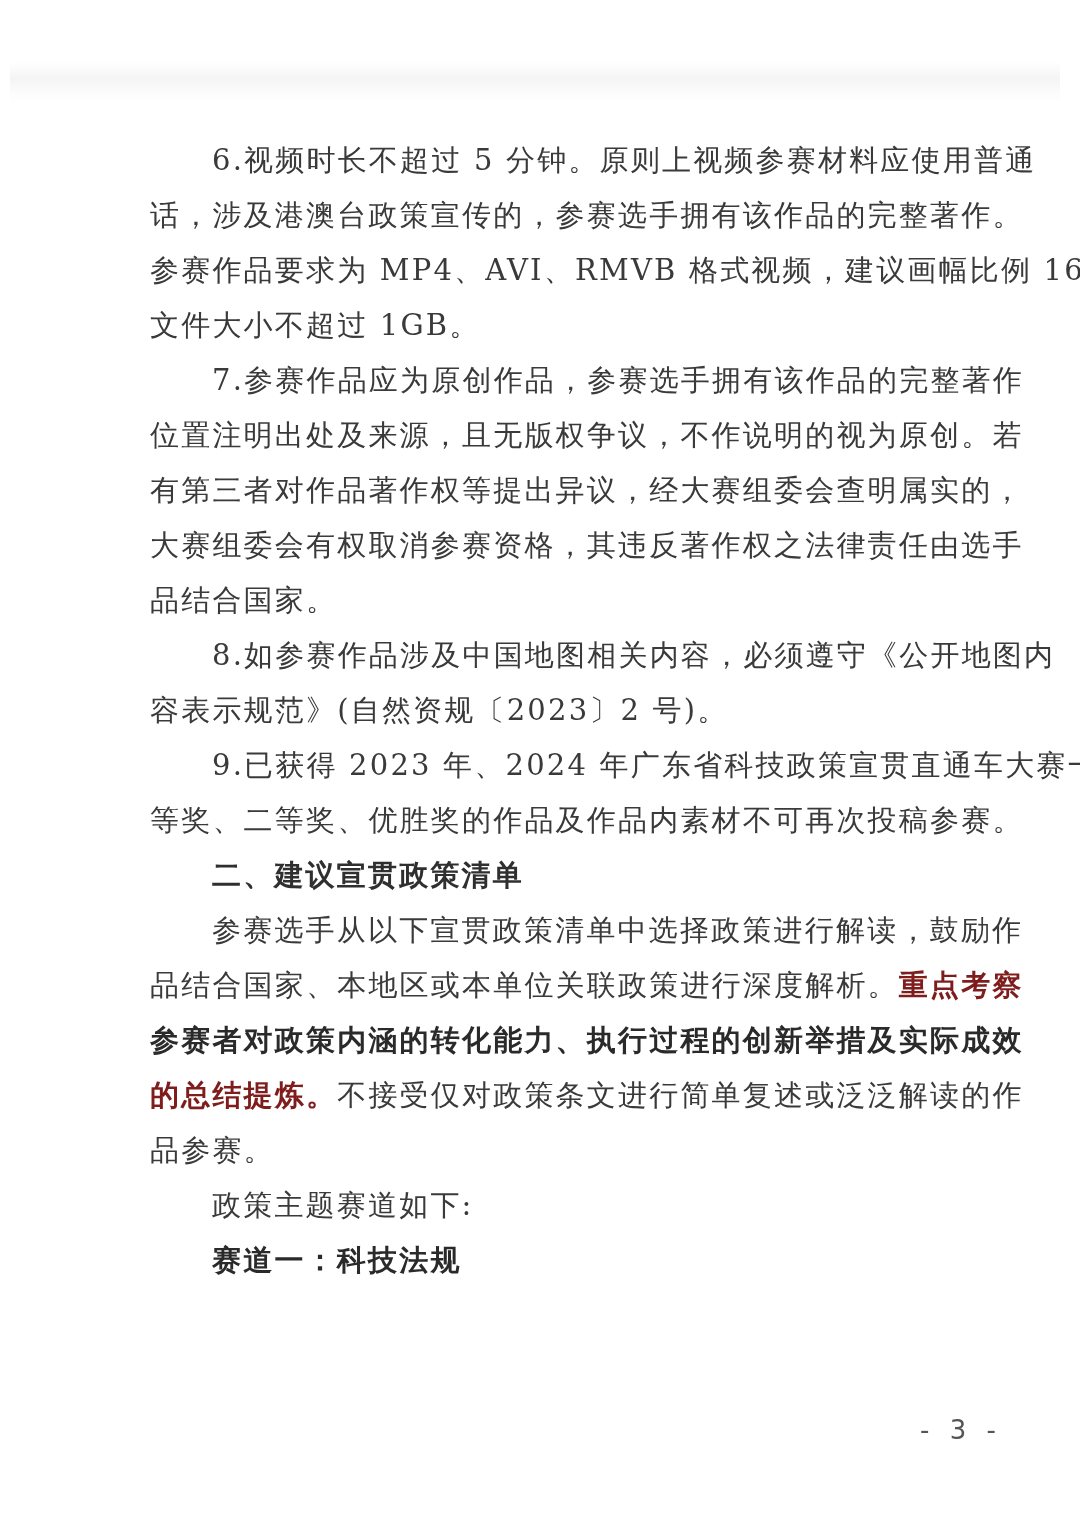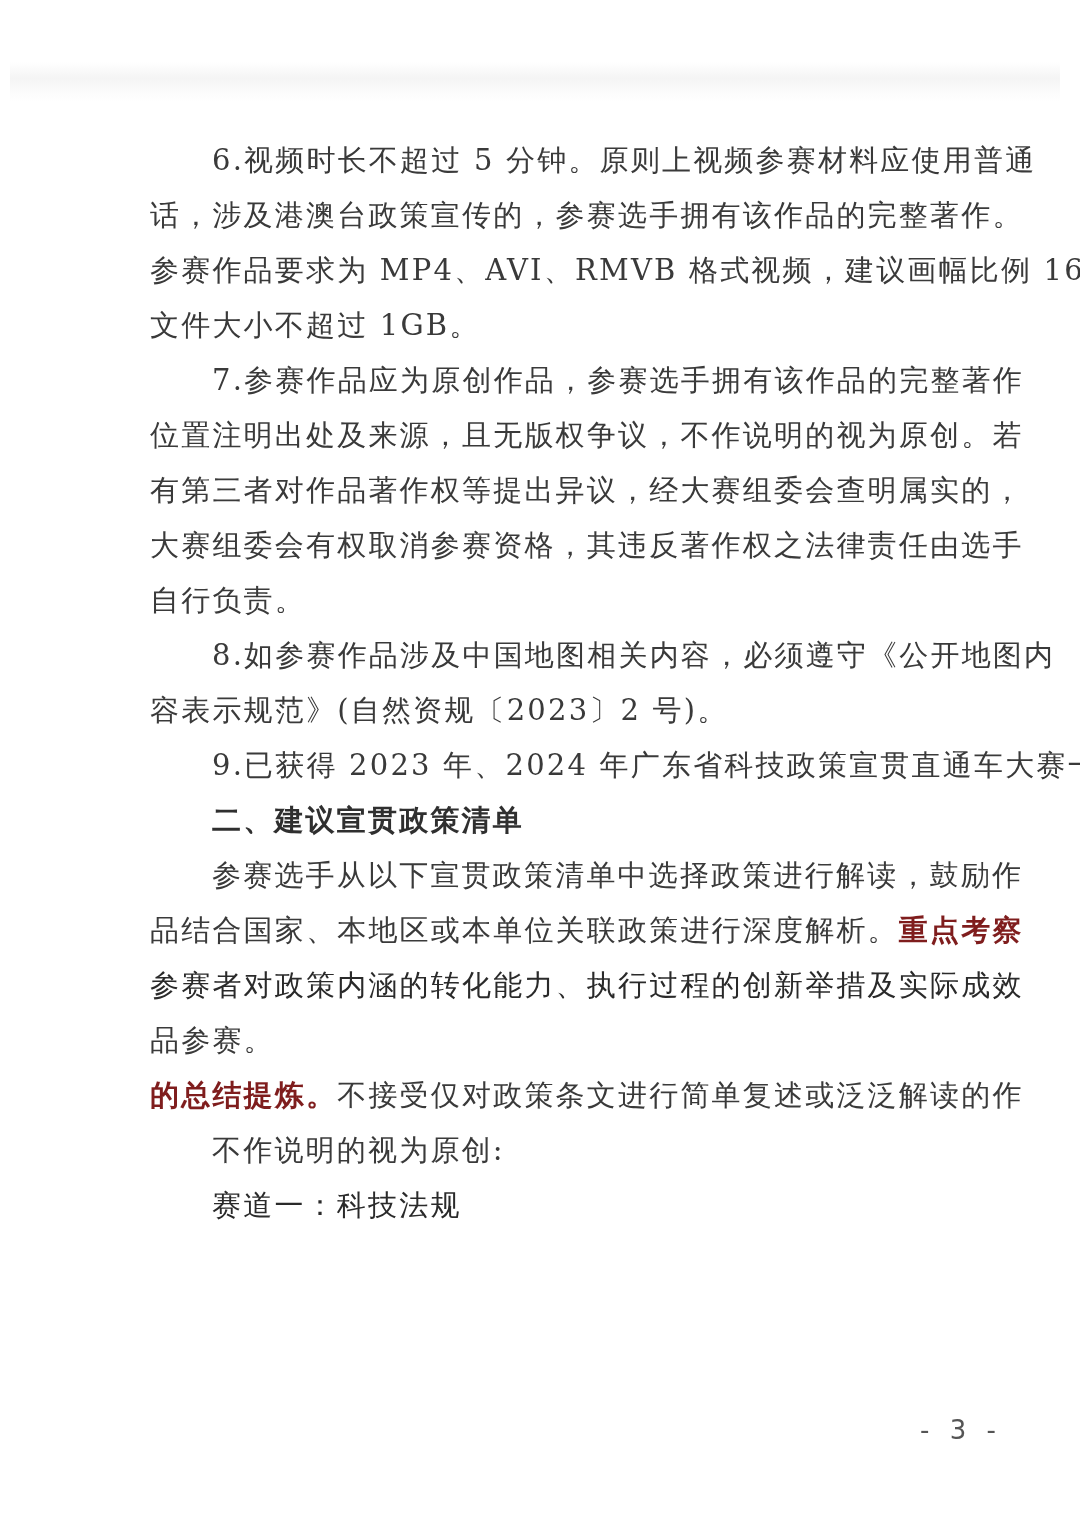--- a/index.html
+++ b/index.html
@@ -38,21 +38,21 @@
       text-align: justify;
       text-align-last: justify;
     }
     .line.last {
       text-align-last: left;
     }
     .indent {
       padding-left: 62px;
     }
     .bold {
-      font-weight: normal;
+      font-weight: bold;
       color: #2a2a2a;
     }
     .strong-span {
       font-weight: bold;
       color: #7f1d1d;
     }
     .heading {
       font-family: Liberation Sans, sans-serif;
       font-weight: bold;
       color: #2f2f2f;
@@ -79,39 +79,40 @@
     <div class="line">话，涉及港澳台政策宣传的，参赛选手拥有该作品的完整著作。</div>
     <div class="line">参赛作品要求为 MP4、AVI、RMVB 格式视频，建议画幅比例 16:9，</div>
     <div class="line last">文件大小不超过 1GB。</div>
   </div>
 
   <div>
     <div class="line indent">7.参赛作品应为原创作品，参赛选手拥有该作品的完整著作</div>
     <div class="line">位置注明出处及来源，且无版权争议，不作说明的视为原创。若</div>
     <div class="line">有第三者对作品著作权等提出异议，经大赛组委会查明属实的，</div>
     <div class="line">大赛组委会有权取消参赛资格，其违反著作权之法律责任由选手</div>
-    <div class="line last">自行负责。</div>
+    <div class="line last">品结合国家。</div>
   </div>
 
   <div>
     <div class="line indent">8.如参赛作品涉及中国地图相关内容，必须遵守《公开地图内</div>
     <div class="line last">容表示规范》(自然资规〔2023〕2 号)。</div>
   </div>
 
   <div>
     <div class="line indent">9.已获得 2023 年、2024 年广东省科技政策宣贯直通车大赛一</div>
+    <div class="line last">等奖、二等奖、优胜奖的作品及作品内素材不可再次投稿参赛。</div>
   </div>
 
   <div class="line indent last heading">二、建议宣贯政策清单</div>
 
   <div>
     <div class="line indent">参赛选手从以下宣贯政策清单中选择政策进行解读，鼓励作</div>
     <div class="line"><span>品结合国家、本地区或本单位关联政策进行深度解析。</span><span class="strong-span">重点考察</span></div>
     <div class="line bold">参赛者对政策内涵的转化能力、执行过程的创新举措及实际成效</div>
+    <div class="line"><span class="strong-span">的总结提炼。</span><span>不接受仅对政策条文进行简单复述或泛泛解读的作</span></div>
     <div class="line last">品参赛。</div>
-    <div class="line"><span class="strong-span">的总结提炼。</span><span>不接受仅对政策条文进行简单复述或泛泛解读的作</span></div>
   </div>
 
-  <div class="line indent last">不作说明的视为原创:</div>
+  <div class="line indent last">政策主题赛道如下:</div>
   <div class="line indent last bold">赛道一：科技法规</div>
 </div>
 
 <div class="page-number">- 3 -</div>
 
 </body></html>

